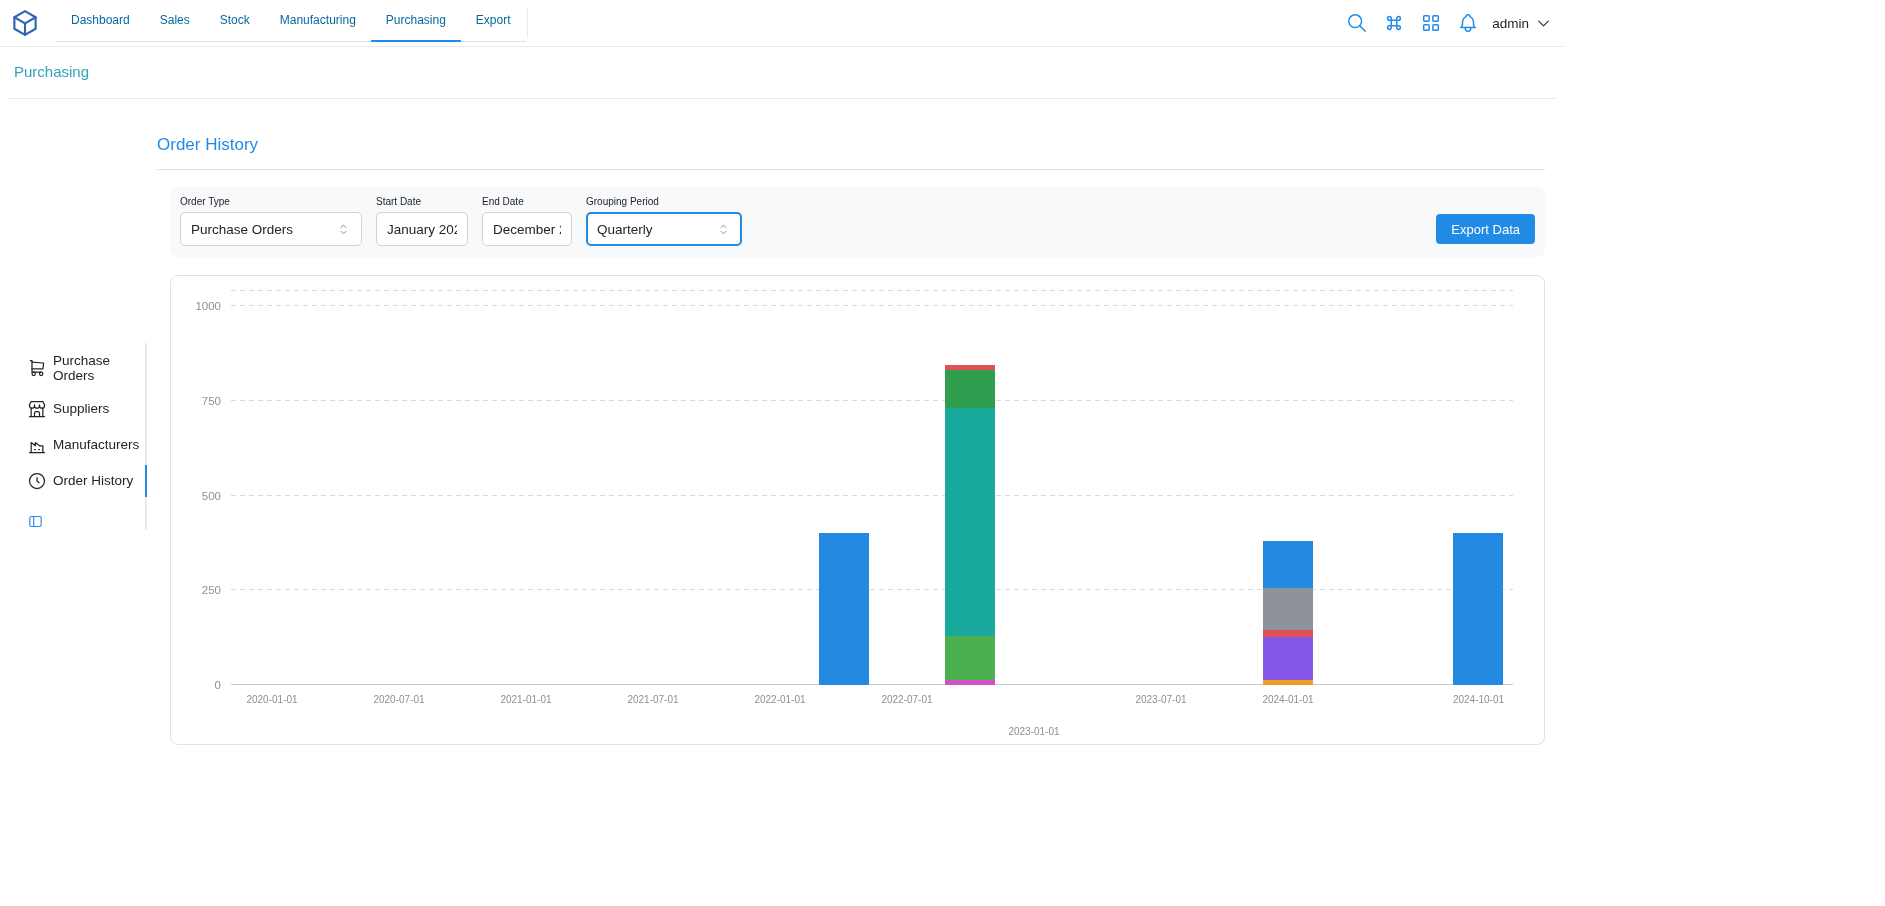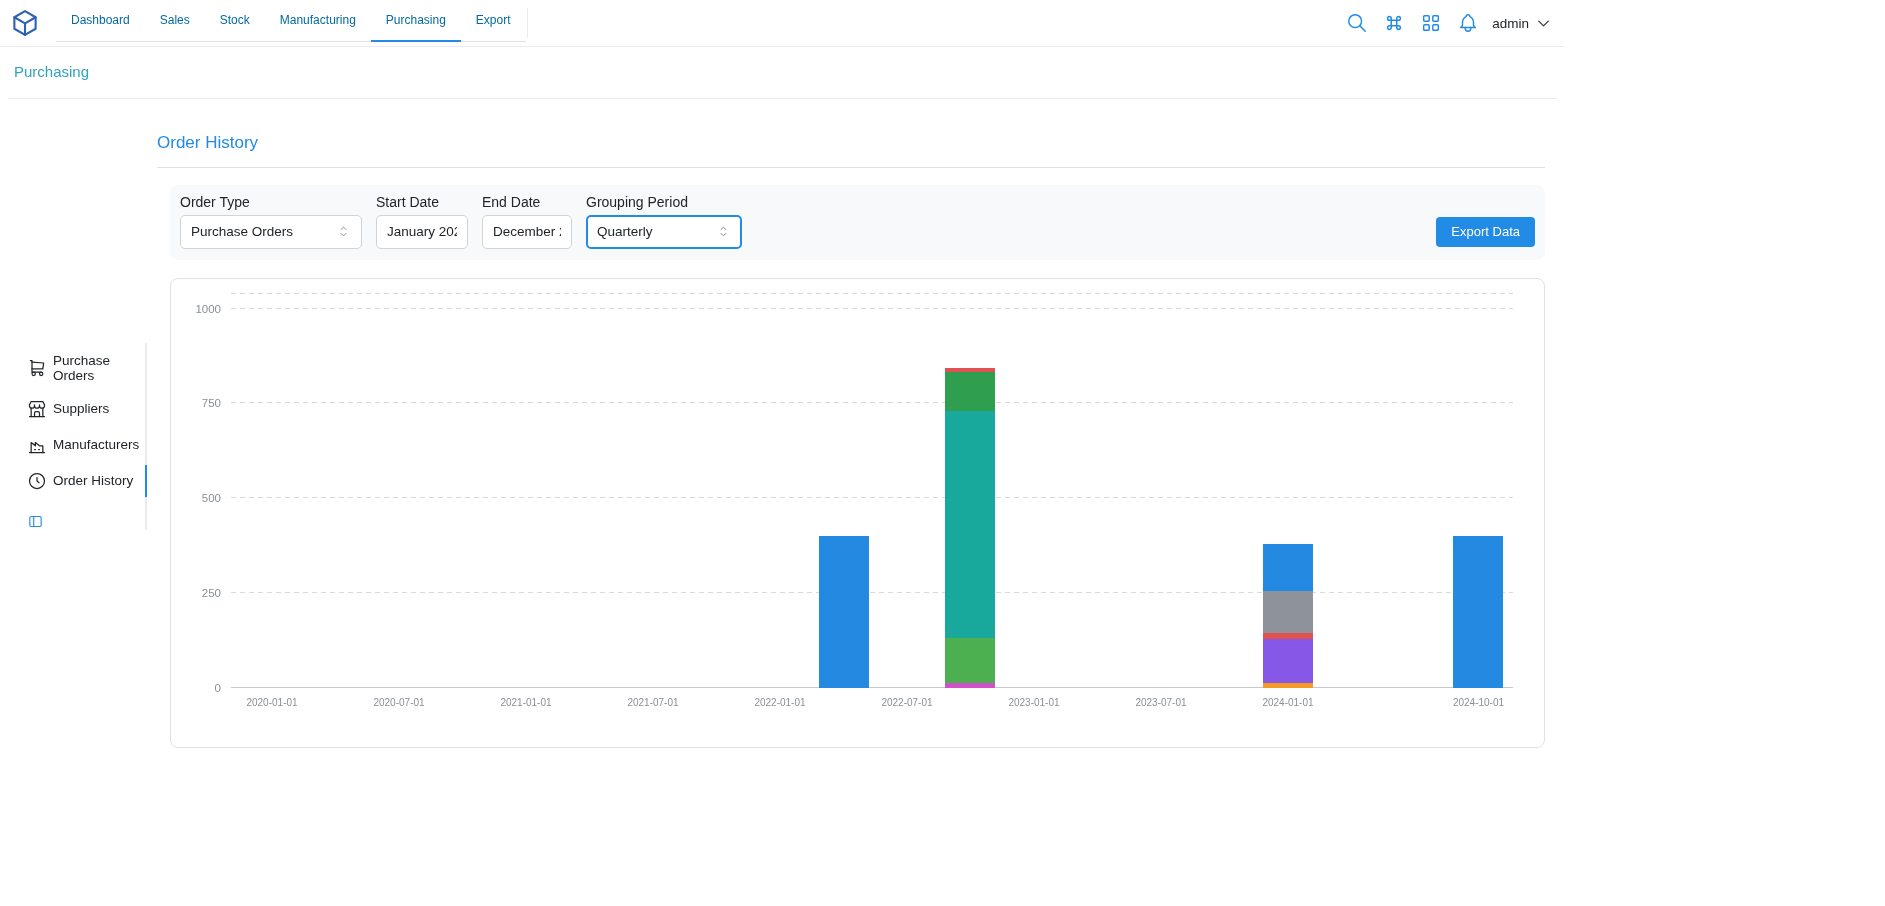--- a/index.html
+++ b/index.html
@@ -43,21 +43,21 @@
   .panel-toggle svg { width:17px; height:17px; }
 
   .main { flex:1; padding-left:10px; }
   .page-title { margin-top:8px; font-size:17px; font-weight:400; color:var(--accent,#228be6); }
   .main hr { border:none; border-top:1px solid #dee2e6; margin:14px 10px 0 0; }
 
   
   .filter-panel { margin:17px 10px 0 13px; background:var(--panel_bg,#f8f9fa);
     border-radius:8px; padding:9px 10px 11px; display:flex; align-items:flex-end; gap:14px; }
   .field { display:flex; flex-direction:column; gap:5px; }
-  .field-label { font-size:14px; font-weight:500; color:#212529; }
+  .field-label { font-size:10px; font-weight:500; color:#212529; }
   .control { height:34px; background:#fff; border:1px solid #ced4da; border-radius:5px;
     display:flex; align-items:center; padding:0 10px; font-size:13.5px; color:#212529; }
   input.control { outline:none; font-family:"Liberation Sans", sans-serif; }
   .select { justify-content:space-between; gap:8px; cursor:pointer; }
   .select .chev { color:#8b9199; display:flex; }
   .select .chev svg { width:15px; height:15px; }
   .select.focused { border:2px solid var(--accent,#228be6); padding:0 9px; }
   .export-btn { margin-left:auto; height:30px; padding:0 15px; background:var(--accent,#228be6);
     color:#fff; border:none; border-radius:4px; font-size:13px; font-weight:500;
     cursor:pointer; margin-bottom:2px; font-family:"Liberation Sans", sans-serif; }
@@ -239,21 +239,21 @@
             <div class="ytick" style="bottom: calc(72.1154% - 6px);">750</div>
             <div class="gridline" style="bottom: 96.1538%;"></div>
             <div class="ytick" style="bottom: calc(96.1538% - 6px);">1000</div>
             <div class="gridline" style="bottom: 100%;"></div>
             <div class="xtick" style="left: 3.2%;">2020-01-01</div>
             <div class="xtick" style="left: 13.106%;">2020-07-01</div>
             <div class="xtick" style="left: 23.012%;">2021-01-01</div>
             <div class="xtick" style="left: 32.918%;">2021-07-01</div>
             <div class="xtick" style="left: 42.824%;">2022-01-01</div>
             <div class="xtick" style="left: 52.73%;">2022-07-01</div>
-            <div class="xtick" style="left: 62.636%;">2023-01-01</div>
+            <div class="xtick" style="left: 62.636%; margin-top: 32px;">2023-01-01</div>
             <div class="xtick" style="left: 72.542%;">2023-07-01</div>
             <div class="xtick" style="left: 82.448%;">2024-01-01</div>
             <div class="xtick" style="left: 97.307%;">2024-10-01</div>
             <div class="bar" style="left: 47.777%; width: 50px; height: 38.4615%;">
               <div style="flex-grow: 400; background: rgb(35, 137, 225);"></div>
             </div>
             <div class="bar" style="left: 57.683%; width: 50px; height: 81.1538%;">
               <div style="flex-grow: 12; background: rgb(224, 82, 82);"></div>
               <div style="flex-grow: 102; background: rgb(47, 158, 79);"></div>
               <div style="flex-grow: 600; background: rgb(24, 168, 156);"></div>

